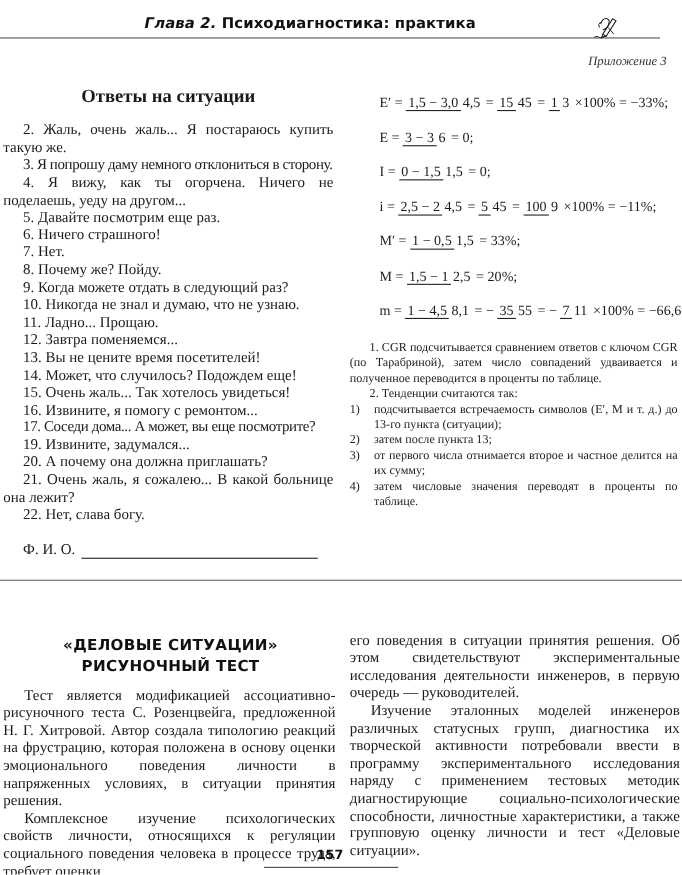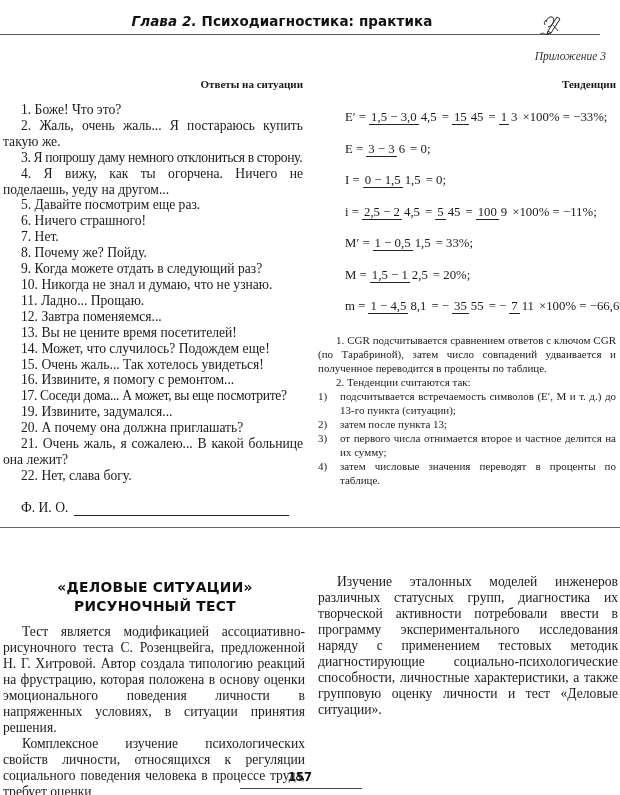--- a/index.html
+++ b/index.html
@@ -10,21 +10,21 @@
          font-family: "DejaVu Sans", sans-serif; font-weight: bold; font-size: 13.5px; letter-spacing: 0.1px; color: #111; }
   .running-head .title .chap { font-style: italic; }
   .running-head .rule { position: absolute; left: 0; width: 600px; top: 24px; height: 0; border-top: 1.2px solid #555; }
   .pen-icon { position: absolute; right: 2px; top: 2px; width: 36px; height: 26px; }
 
   .appendix-label { position: absolute; right: 14px; top: 50px; font-family: "Liberation Serif", serif; font-style: italic; font-size: 11.5px; color: #333; }
 
   .col { position: absolute; font-family: "Liberation Serif", serif; }
   .left-col { left: 3px; top: 78px; width: 300px; }
   .right-col { left: 318px; top: 78px; width: 298px; }
-  .section-heading { text-align: right; font-weight: bold; font-size: 11px; margin: 0 0 12px 0; }
+  .section-heading { text-align: center; font-weight: bold; font-size: 17px; margin: 0 0 12px 0; }
 
   .answers { list-style: none; margin: 0; padding: 0; font-size: 13.6px; line-height: 15.9px; }
   .answers li { text-indent: 18px; text-align: justify; }
   .answers li.tight { letter-spacing: -0.35px; }
   .sign-line { margin-top: 16px; font-size: 13.6px; padding-left: 18px; display: flex; align-items: flex-end; }
   .sign-line .blank { display: inline-block; width: 215px; border-bottom: 1px solid #222; margin-left: 6px; height: 14px; }
 
   .formulas { margin: 0; padding-left: 26px; font-family: "Liberation Serif", serif; font-size: 12.8px; }
   .formula { display: flex; align-items: center; height: 31.5px; white-space: nowrap; }
   .frac { display: inline-flex; align-items: center; vertical-align: middle; margin: 0 2px; }
@@ -70,21 +70,20 @@
     <path d="M19 13 q-2 -3 1 -5" fill="none" stroke="#222" stroke-width="0.9"></path>
     <path d="M27 13 l5 6" fill="none" stroke="#222" stroke-width="0.9"></path>
   </svg>
 </div>
 
 <div class="appendix-label">Приложение 3</div>
 
 <div class="col left-col">
   <div class="section-heading">Ответы на ситуации</div>
   <ul class="answers">
-    <li>1. Боже! Что это?</li>
     <li>2. Жаль, очень жаль... Я постараюсь купить такую же.</li>
     <li class="tight">3. Я попрошу даму немного отклониться в сторону.</li>
     <li>4. Я вижу, как ты огорчена. Ничего не поделаешь, уеду на другом...</li>
     <li>5. Давайте посмотрим еще раз.</li>
     <li>6. Ничего страшного!</li>
     <li>7. Нет.</li>
     <li>8. Почему же? Пойду.</li>
     <li>9. Когда можете отдать в следующий раз?</li>
     <li>10. Никогда не знал и думаю, что не узнаю.</li>
     <li>11. Ладно... Прощаю.</li>
@@ -99,21 +98,20 @@
     <li>21. Очень жаль, я сожалею... В какой больнице она лежит?</li>
     <li>22. Нет, слава богу.</li>
   </ul>
   <div class="sign-line">
     <span>Ф. И. О.</span>
     <span class="blank"></span>
   </div>
 </div>
 
 <div class="col right-col">
-  <div class="section-heading">Тенденции</div>
   <div class="formulas" id="formulas">
       <div class="formula">
         <span class="txt">E′ =</span>
         <span class="frac">
           <span class="num">1,5 − 3,0</span>
           <span class="den">4,5</span>
         </span>
         <span class="txt">=</span>
         <span class="frac">
           <span class="num">15</span>
@@ -225,17 +223,18 @@
   <div>«ДЕЛОВЫЕ СИТУАЦИИ»</div>
   <div>РИСУНОЧНЫЙ ТЕСТ</div>
 </div>
 
 <div class="body-text body-left">
   <p>Тест является модификацией ассоциативно-рисуночного теста С. Розенцвейга, предложенной Н. Г. Хитровой. Автор создала типологию реакций на фрустрацию, которая положена в основу оценки эмоционального поведения личности в напряженных условиях, в ситуации принятия решения.</p>
   <p>Комплексное изучение психологических свойств личности, относящихся к регуляции социального поведения человека в процессе труда, требует оценки</p>
 </div>
 
 <div class="body-text body-right">
+  <p class="cont">его поведения в ситуации принятия решения. Об этом свидетельствуют экспериментальные исследования деятельности инженеров, в первую очередь — руководителей.</p>
   <p>Изучение эталонных моделей инженеров различных статусных групп, диагностика их творческой активности потребовали ввести в программу экспериментального исследования наряду с применением тестовых методик диагностирующие социально-психологические способности, личностные характеристики, а также групповую оценку личности и тест «Деловые ситуации».</p>
 </div>
 
 <div class="folio">157</div>
 <div class="folio-rule"></div>
 
 </body></html>

